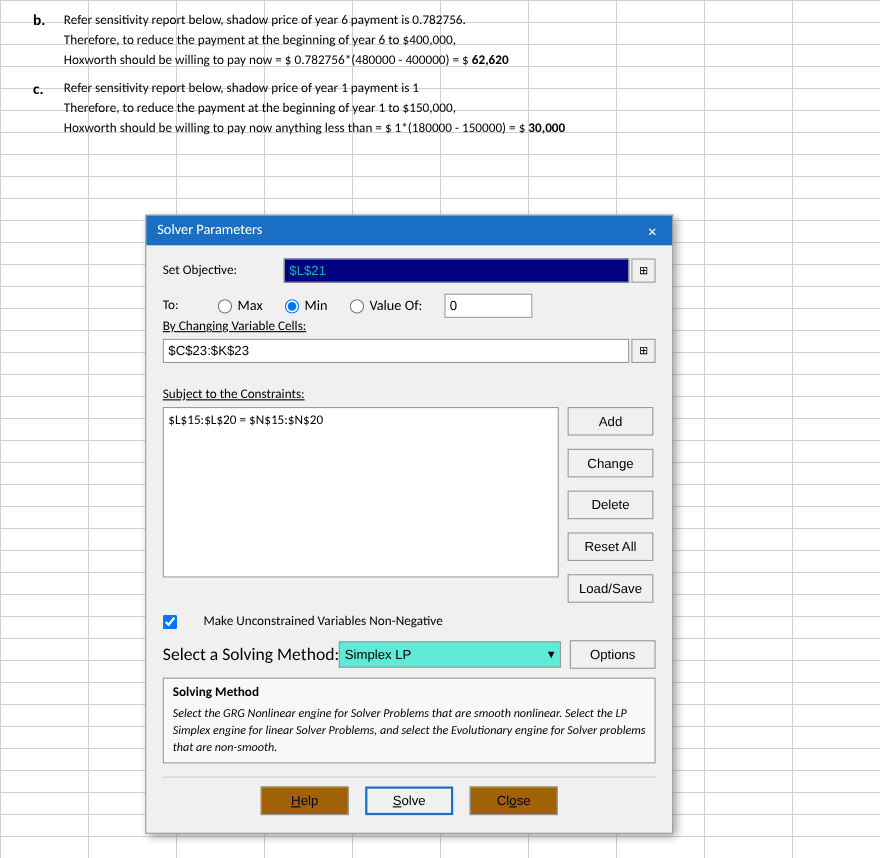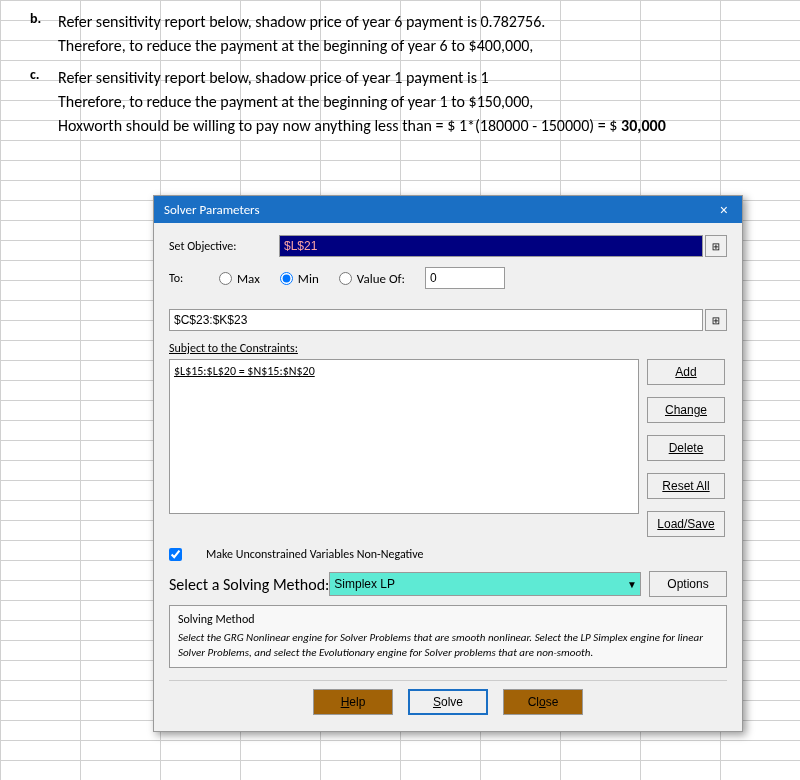--- a/index.html
+++ b/index.html
@@ -47,34 +47,34 @@
     }
 
     .section-label {
       font-weight: bold;
       font-size: 14px;
       min-width: 20px;
       margin-right: 8px;
     }
 
     .section-text {
-      font-size: 16px;
+      font-size: 12px;
       line-height: 1.5;
     }
 
     .bold-amount {
       font-weight: bold;
     }
 
     
     .dialog-overlay {
       position: absolute;
       top: 195px;
-      left: 153px;
-      width: 590px;
+      left: 132px;
+      width: 480px;
       background: #f0f0f0;
       border: 1px solid #999;
       box-shadow: 3px 3px 8px rgba(0,0,0,0.4);
     }
 
     
     .dialog-titlebar {
       background: #1a6fc4;
       color: white;
       padding: 6px 10px;
@@ -115,40 +115,40 @@
       flex: 1;
       height: 22px;
       border: 1px solid #999;
       padding: 2px 4px;
       font-size: 12px;
       background: white;
     }
 
     .form-input-selected {
       background: #000080;
-      color: #fca5a5;
+      color: #14b8a6;
     }
 
     .range-btn {
       width: 22px;
       height: 22px;
       border: 1px solid #999;
       background: #f0f0f0;
       cursor: pointer;
       display: flex;
       align-items: center;
       justify-content: center;
       margin-left: 2px;
       font-size: 10px;
     }
 
     .to-row {
       display: flex;
       align-items: center;
-      margin-bottom: 20px;
+      margin-bottom: 1px;
       gap: 20px;
     }
 
     .to-label {
       font-size: 12px;
       min-width: 30px;
     }
 
     .radio-group {
       display: flex;
@@ -167,34 +167,33 @@
 
     .changing-cells-label {
       font-size: 12px;
       margin-bottom: 4px;
       text-decoration: underline;
     }
 
     .changing-cells-row {
       display: flex;
       align-items: center;
-      margin-bottom: 10px;
+      margin-bottom: 22px;
     }
 
     .constraints-label {
       font-size: 12px;
       margin-bottom: 4px;
       text-decoration: underline;
     }
 
     .constraints-area {
       display: flex;
       gap: 8px;
       margin-bottom: 10px;
-      text-decoration: underline;
     }
 
     .constraints-list {
       flex: 1;
       height: 155px;
       border: 1px solid #999;
       background: white;
       font-size: 12px;
       padding: 4px;
       overflow-y: auto;
@@ -277,21 +276,21 @@
 
     .solving-method-box {
       border: 1px solid #999;
       padding: 6px 8px;
       margin-bottom: 12px;
       background: #f8f8f8;
     }
 
     .solving-method-title {
       font-size: 12px;
-      font-weight: normal;
+      font-weight: bold;
       margin-bottom: 4px;
     }
 
     .solving-method-text {
       font-size: 11px;
       line-height: 1.4;
       font-style: italic;
     }
 
     .dialog-footer {
@@ -323,20 +322,24 @@
   <div class="cell-grid"></div>
 </div>
 
 <div class="content-area">
 
   <div class="section">
     <div class="section-label">b.</div>
     <div class="section-text">
       <div>Refer sensitivity report below, shadow price of year 6 payment is 0.782756.</div>
       <div>Therefore, to reduce the payment at the beginning of year 6 to $400,000,</div>
+      <div>
+        <span>Hoxworth should be willing to pay now = $ 0.782756*(480000 - 400000) = $</span>
+        <span class="bold-amount">62,620</span>
+      </div>
     </div>
   </div>
 
   <div class="section">
     <div class="section-label">c.</div>
     <div class="section-text">
       <div>Refer sensitivity report below, shadow price of year 1 payment is 1</div>
       <div>Therefore, to reduce the payment at the beginning of year 1 to $150,000,</div>
       <div>
         <span>Hoxworth should be willing to pay now anything less than = $ 1*(180000 - 150000) = $</span>
@@ -373,20 +376,21 @@
         <input type="radio" name="objective" checked="" style="">
         <span>Min</span>
       </label>
       <label class="radio-group">
         <input type="radio" name="objective" style="">
         <span>Value Of:</span>
       </label>
       <input class="value-of-input" type="text" value="0" style="">
     </div>
 
+    <div class="changing-cells-label">By Changing Variable Cells:</div>
     <div class="changing-cells-row">
       <input class="form-input" type="text" value="$C$23:$K$23" style="">
       <button class="range-btn">
         <span>⊞</span>
       </button>
     </div>
 
     <div class="constraints-label">Subject to the Constraints:</div>
     <div class="constraints-area">
       <div class="constraints-list">

